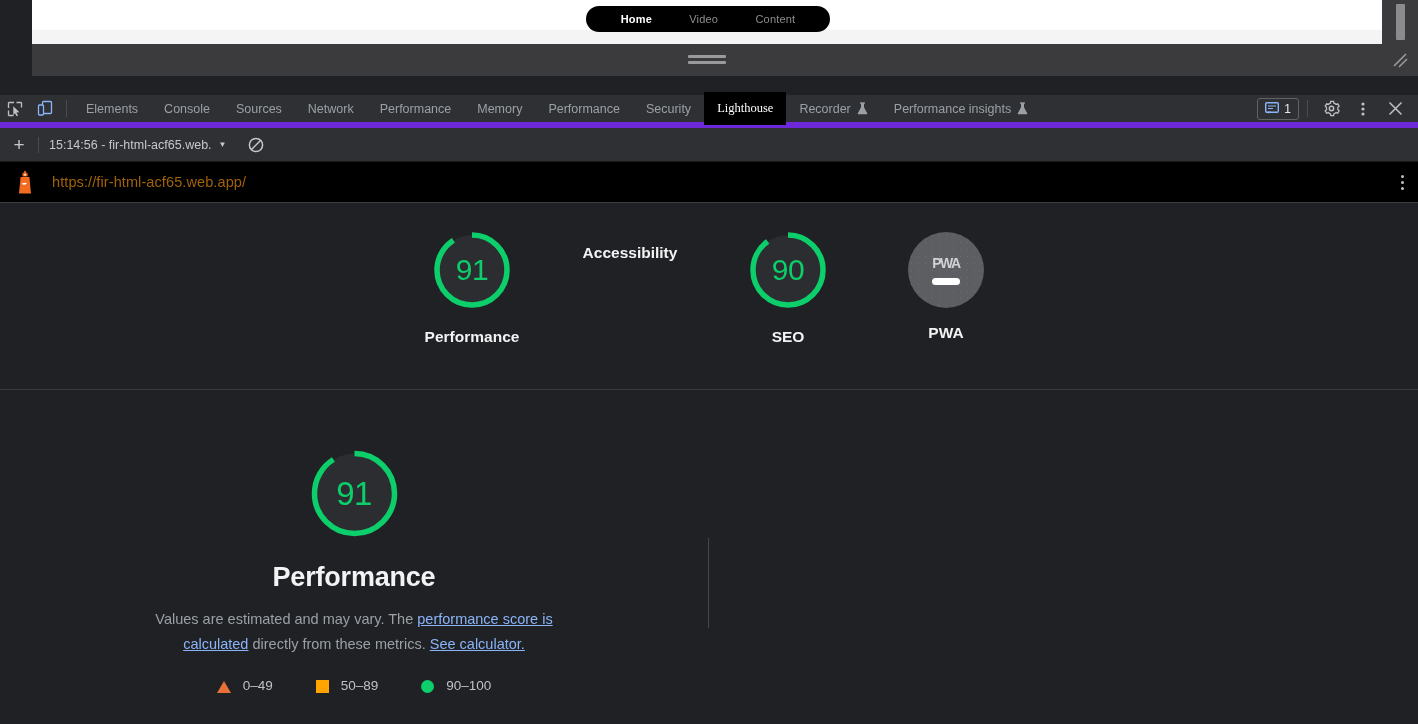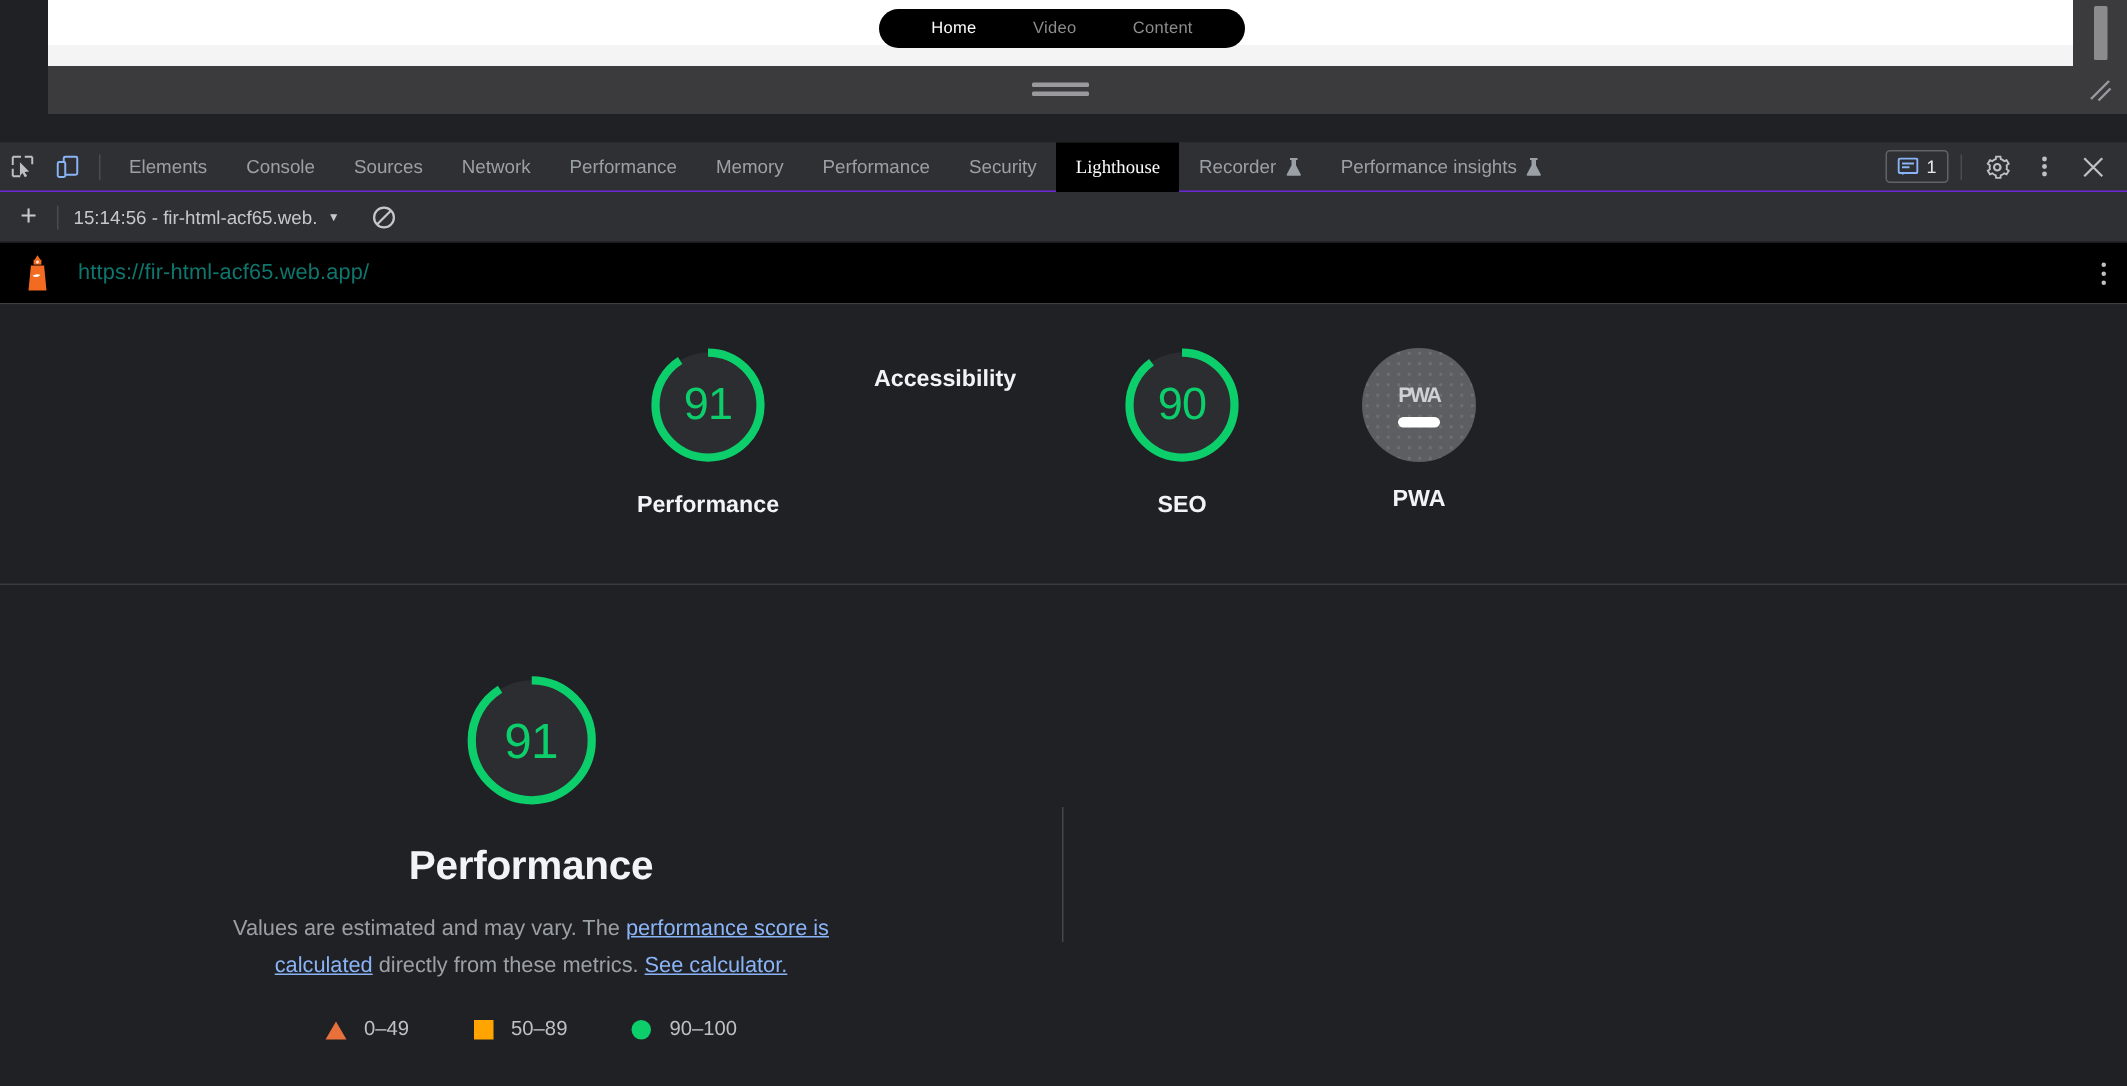--- a/index.html
+++ b/index.html
@@ -26,21 +26,21 @@
     position:absolute; left:0; top:30px; width:100%; height:14px; background:#f4f4f4;
   }
   #nav-pill {
     position:absolute; left:554px; top:6px;
     width:244px; height:26px;
     background:#000000; border-radius:13px;
     display:flex; align-items:center; justify-content:space-around;
     padding:0 16px;
   }
   #nav-pill .nav-link { font-size:11px; color:#8d8d8d; letter-spacing:.2px; }
-  #nav-pill .nav-link.active { color:#ffffff; font-weight:normal; }
+  #nav-pill .nav-link.active { color:#ffffff; font-weight:bold; }
 
   #vp-scrollbar-track {
     position:absolute; right:0px; top:0px; width:36px; height:44px;
     background:#3b3b3e;
   }
   #vp-scrollbar-thumb {
     position:absolute; right:13px; top:4px; width:9px; height:36px;
     background:#8b8b8e; border-radius:1px;
   }
   #vp-resize-bar {
@@ -66,21 +66,21 @@
   }
   #vp-below {
     position:absolute; left:0; top:76px; width:1418px; height:19px; background:#202124;
   }
 
   
   #devtools-tabbar {
     position:absolute; left:0; top:95px; width:1418px; height:33px;
     background:#2f3033;
     display:flex; align-items:center;
-    border-bottom:1px solid #6d28d9;
+    border-bottom:6px solid #6d28d9;
   }
   .tb-icon-btn {
     width:30px; height:26px; display:flex; align-items:center; justify-content:center;
     color:#bdc1c6; flex:0 0 auto;
   }
   .tb-icon-btn.active { color:#8ab4f8; }
   .tb-sep {
     width:1px; height:17px; background:#4a4b4f; margin:0 6px; flex:0 0 auto;
   }
   .tab {
@@ -119,21 +119,21 @@
   }
 
   
   #report-urlbar {
     position:absolute; left:0; top:162px; width:1418px; height:41px;
     background:#000000; display:flex; align-items:center;
     border-bottom:1px solid #3c4043;
   }
   #lh-logo { margin-left:14px; width:22px; height:26px; flex:0 0 auto; }
   #report-url {
-    margin-left:16px; color:#0f766e; font-size:14.5px; letter-spacing:.1px;
+    margin-left:16px; color:#a16207; font-size:14.5px; letter-spacing:.1px;
   }
   #urlbar-kebab {
     margin-left:auto; margin-right:14px; color:#bdc1c6;
     display:flex; flex-direction:column; gap:3px; align-items:center;
   }
   #urlbar-kebab i { width:3px; height:3px; border-radius:50%; background:#bdc1c6; display:block; }
 
   
   #score-strip {
     position:absolute; left:0; top:203px; width:1418px; height:187px;

